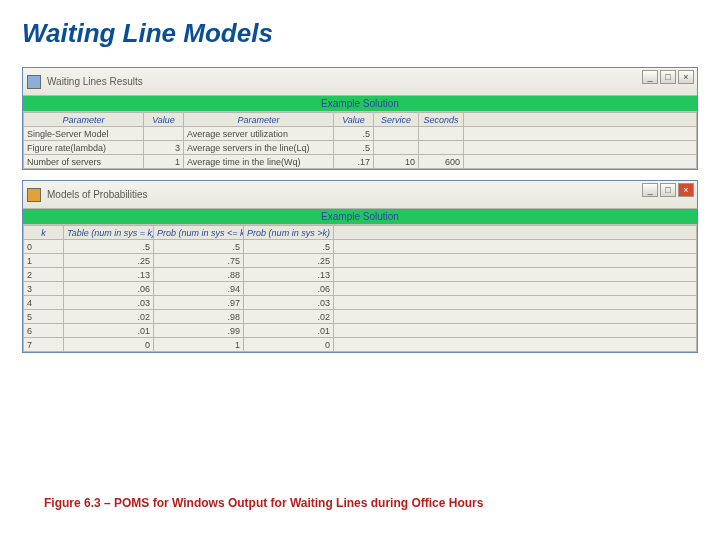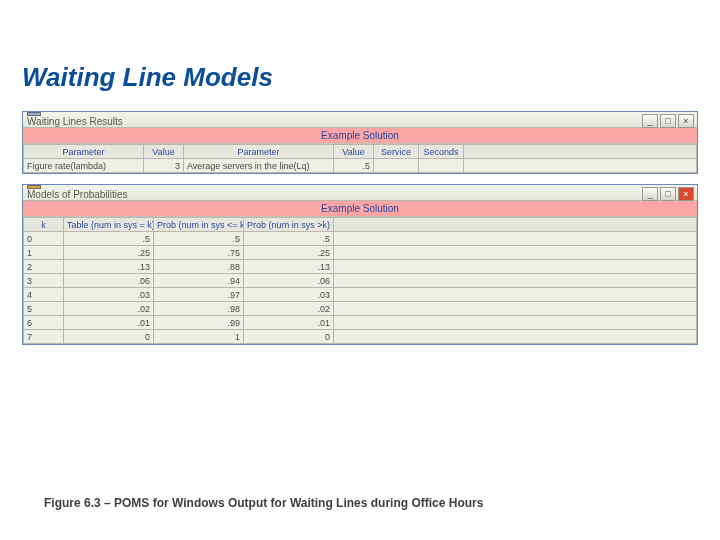--- a/index.html
+++ b/index.html
@@ -1,31 +1,31 @@
 <!DOCTYPE html>
 <html><head>
 <meta charset="utf-8">
 <style>
   * { box-sizing: border-box; margin: 0; padding: 0; }
   html, body { width: 720px; height: 540px; background: #f4f4f4; font-family: Arial, Helvetica, sans-serif; }
   .slide { width: 720px; height: 540px; background: #fff; position: relative; padding: 18px 22px 0 22px; }
-  .title { color: #0a4e97; font-size: 26px; font-weight: bold; font-style: italic; margin-bottom: 18px; margin-top: 44px; }
+  .title { color: #0a4e97; font-size: 26px; font-weight: bold; font-style: italic; margin-bottom: 18px; }
   .winbox { border: 1px solid #6b88b6; margin-bottom: 10px; background: #f0efe7; font-size: 9px; }
-  .winbar { height: 16px; background: linear-gradient(#f5f4ec, #e7e6dd); border-bottom: 1px solid #b8b8b0; display: flex; align-items: flex-start; padding: 0 4px; color: #6a6a62; position: relative; flex-direction: column; }
+  .winbar { height: 28px; background: linear-gradient(#f5f4ec, #e7e6dd); border-bottom: 1px solid #b8b8b0; display: flex; align-items: center; padding: 0 4px; color: #6a6a62; position: relative; }
   .winbar .apicon { width: 14px; height: 14px; background: #8bb0d8; border: 1px solid #6a6a62; margin-right: 6px; display: inline-block; }
   .winbar .title-text { font-size: 10px; color: #5a5a52; }
   .winctrl { position: absolute; right: 3px; top: 2px; display: flex; gap: 2px; }
   .winbtn { width: 16px; height: 14px; background: linear-gradient(#fdfdfb,#d8d7cf); border: 1px solid #9a9a92; font-size: 9px; line-height: 12px; text-align: center; color: #444; }
   .winbtn.close { background: #d94a2e; color: #fff; }
-  .subtitle { text-align: center; color: #2a4aa0; font-size: 10px; padding: 2px 0; background: #fca5a5; border-bottom: 1px solid #c3c3ba; }
+  .subtitle { text-align: center; color: #2a4aa0; font-size: 10px; padding: 2px 0; background: #22c55e; border-bottom: 1px solid #c3c3ba; }
   table { border-collapse: collapse; width: 100%; table-layout: fixed; }
   th, td { border: 1px solid #b8b8b0; font-size: 9px; padding: 1px 3px; height: 14px; color: #4a4a44; overflow: hidden; white-space: nowrap; }
-  th { background: #e8e7de; color: #2a4aa0; font-weight: normal; }
+  th { background: #e8e7de; color: #2a4aa0; font-weight: normal; font-style: italic; }
   td.num { text-align: right; }
-  .caption { position: absolute; bottom: 30px; left: 44px; font-size: 12px; font-weight: bold; color: #404040; }
+  .caption { position: absolute; bottom: 30px; left: 44px; font-size: 12px; font-weight: bold; color: #b91c1c; }
   
   .results col.c1 { width: 120px; }
   .results col.c2 { width: 40px; }
   .results col.c3 { width: 150px; }
   .results col.c4 { width: 40px; }
   .results col.c5 { width: 45px; }
   .results col.c6 { width: 45px; }
   .results col.cfill { width: auto; }
   
   .probs col.k { width: 40px; }
@@ -65,26 +65,44 @@
           <th>Value</th>
           <th>Parameter</th>
           <th>Value</th>
           <th>Service</th>
           <th>Seconds</th>
           <th></th>
         </tr>
       </thead>
       <tbody id="results-body">
           <tr>
+            <td>Single-Server Model</td>
+            <td class="num"></td>
+            <td>Average server utilization</td>
+            <td class="num">.5</td>
+            <td class="num"></td>
+            <td class="num"></td>
+            <td></td>
+          </tr>
+          <tr>
             <td>Figure rate(lambda)</td>
             <td class="num">3</td>
             <td>Average servers in the line(Lq)</td>
             <td class="num">.5</td>
             <td class="num"></td>
             <td class="num"></td>
+            <td></td>
+          </tr>
+          <tr>
+            <td>Number of servers</td>
+            <td class="num">1</td>
+            <td>Average time in the line(Wq)</td>
+            <td class="num">.17</td>
+            <td class="num">10</td>
+            <td class="num">600</td>
             <td></td>
           </tr>
         </tbody>
     </table>
   </div>
 
   <div class="winbox">
     <div class="winbar">
       <span class="apicon" style="background:#e39f3a;"></span>
       <span class="title-text">Models of Probabilities</span>

